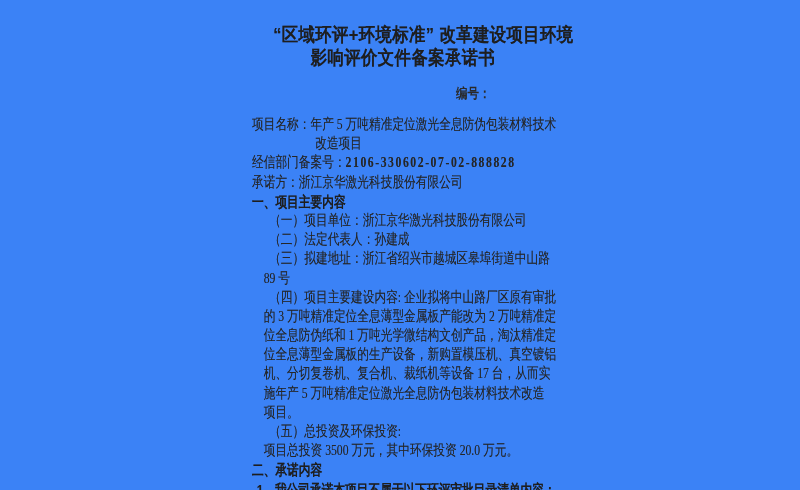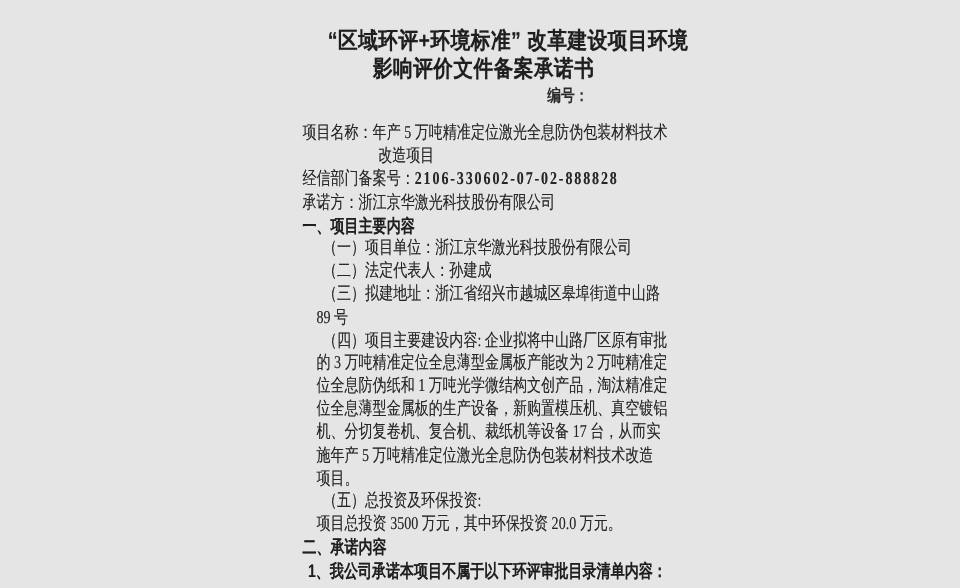--- a/index.html
+++ b/index.html
@@ -30,21 +30,21 @@
     line-height: 23px;
     text-align: center;
     white-space: nowrap;
     transform: scaleX(0.86);
     transform-origin: 50% 0;
     color: #1e1e1e;
     letter-spacing: 0.5px;
     text-shadow: 0 0 0.6px rgba(20,20,20,0.45);
   }
   .number-line {
-    margin-top: 4px;
+    margin-top: 17px;
     height: 16px;
     font-size: 14px;
     line-height: 16px;
     white-space: nowrap;
   }
   .number-inner {
     display: inline-block;
     margin-left: 204px;
     transform: scaleX(0.82);
     transform-origin: 0 0;
@@ -72,21 +72,21 @@
     color: #1e1e1e;
   }
   .num {
     font-weight: 700;
     letter-spacing: 2px;
   }
 </style>
 </head>
 <body>
 
-<div class="page" style="background: #e5e5e5; color: rgb(38, 38, 38);">
+<div class="page" style="background: #3b82f6; color: rgb(38, 38, 38);">
   <div class="content">
 
     <div class="doc-title">
       <div>“区域环评+环境标准” 改革建设项目环境</div>
       <div>影响评价文件备案承诺书</div>
     </div>
 
     <div class="number-line">
       <span class="number-inner">编号：</span>
     </div>

